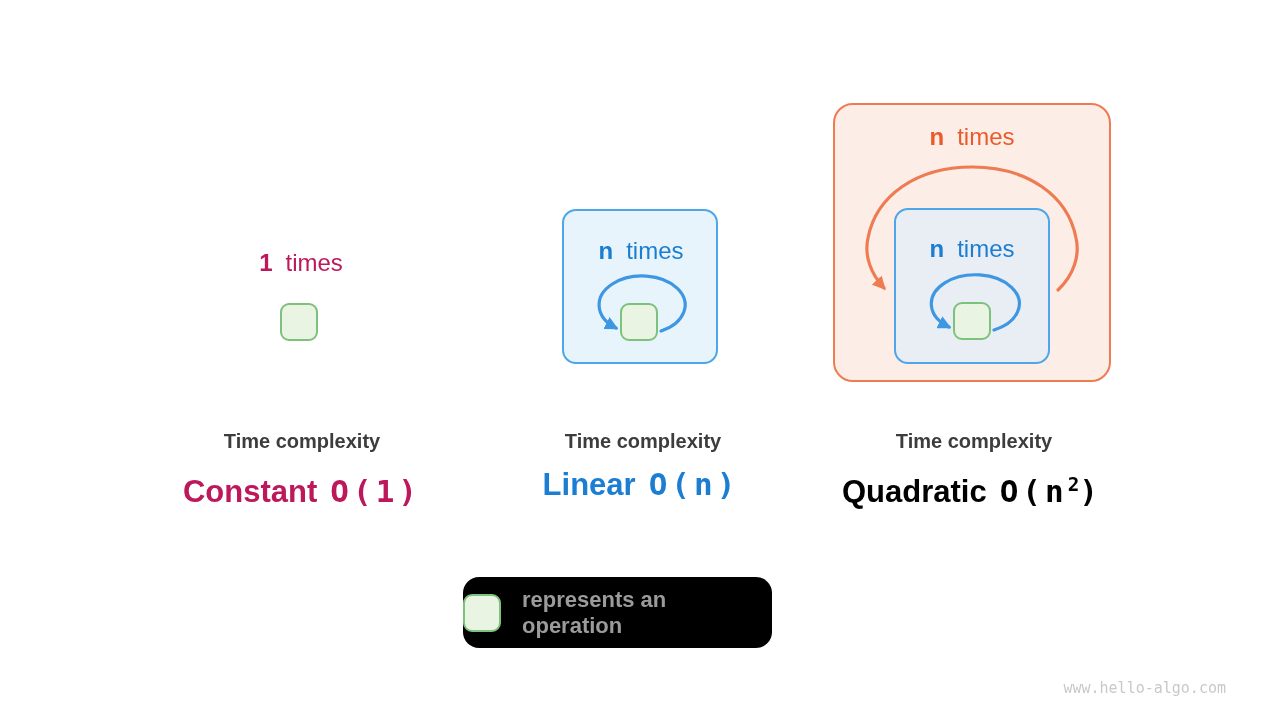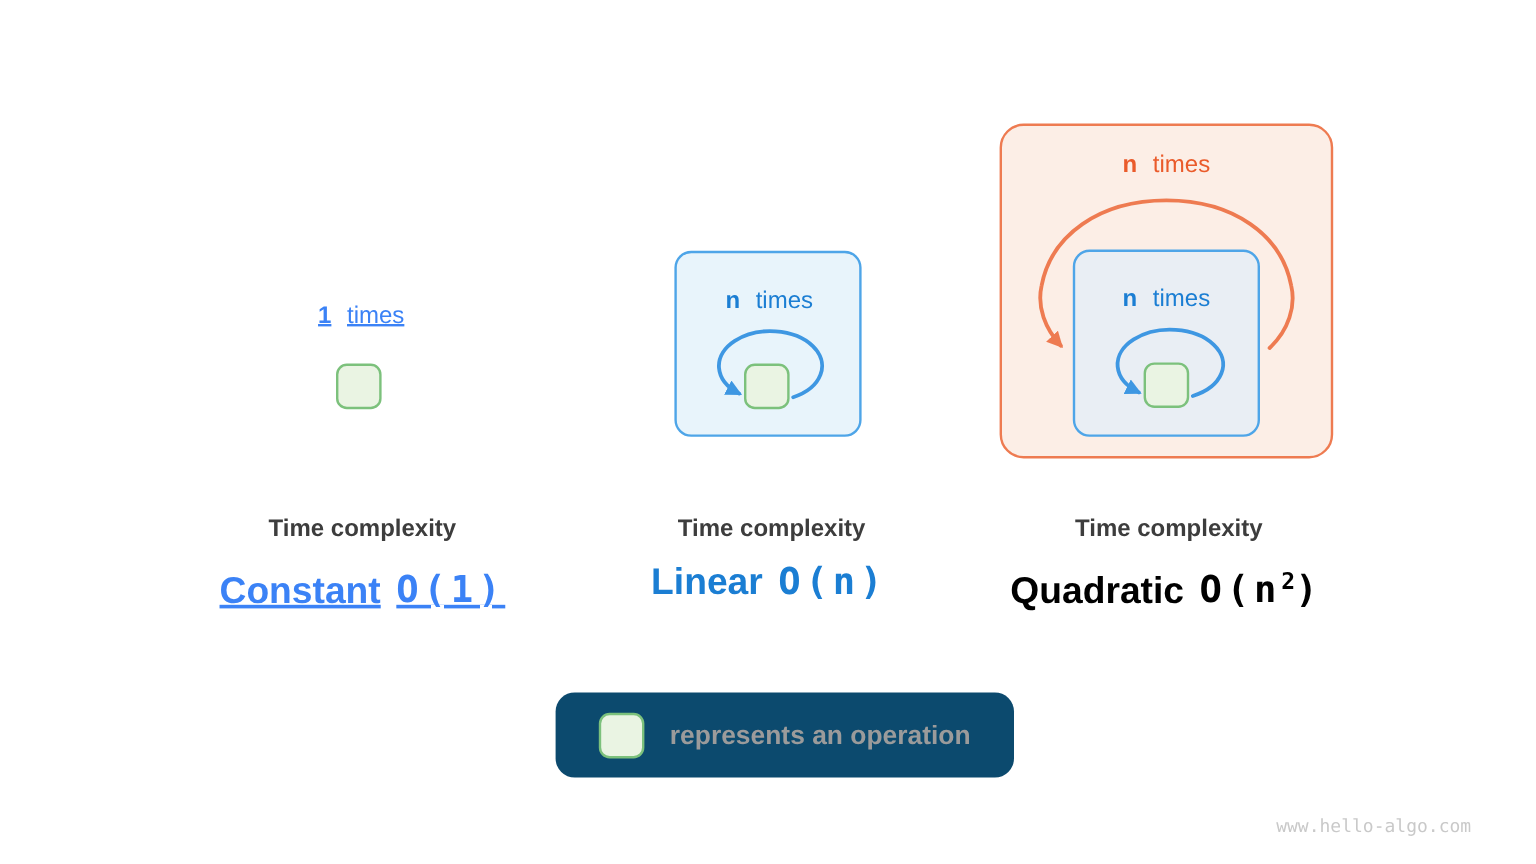--- a/index.html
+++ b/index.html
@@ -10,42 +10,42 @@
   .loop-box{position:absolute;box-sizing:border-box;}
   .blue-box{border:2px solid #4ea5e8;background:#e8f4fb;border-radius:14px;}
   .blue-box.nested{background:#e9eef4;}
   .orange-box{border:2.5px solid #ee7b51;background:#fceee6;border-radius:20px;}
   .op-box{
     position:absolute;width:38px;height:38px;box-sizing:border-box;
     border:2px solid #7cc17c;background:#eaf4e3;border-radius:9px;
   }
   .count-label{
     position:absolute;transform:translateX(-50%);white-space:nowrap;
-    font-size:20px;line-height:28px;
+    font-size:24px;line-height:28px;
   }
   .count-label .count{font-weight:700;margin-right:13px;}
-  .green-label{color:#3b82f6;text-decoration:underline;}
+  .green-label{color:#be185d;}
   .blue-label{color:#1b7ed3;}
   .orange-label{color:#ea5b2b;}
   .panel-title{
     position:absolute;transform:translateX(-50%);white-space:nowrap;
     font-size:20px;font-weight:700;color:#3d3d3d;line-height:26px;
   }
   .complexity{
     position:absolute;transform:translateX(-50%);white-space:nowrap;
     font-size:31px;font-weight:700;line-height:28px;
   }
   .complexity .o-notation{
     font-family:"DejaVu Sans Mono",monospace;letter-spacing:0.13em;margin-left:13px;
   }
   .complexity sup{font-size:0.62em;letter-spacing:0;}
   .overlay{position:absolute;left:0;top:0;pointer-events:none;}
   .legend{
-    position:absolute;left:463px;top:577px;width:382px;height:71px;
-    background:#0c4a6e;border-radius:16px;
+    position:absolute;left:463px;top:577px;width:309px;height:71px;
+    background:#000000;border-radius:16px;
     display:flex;align-items:center;justify-content:center;gap:21px;
   }
   .legend .op-box{position:static;flex:0 0 auto;}
   .legend-text{font-size:22px;font-weight:700;color:#9b9b9b;}
   .watermark{
     position:absolute;right:54px;top:679px;
     font-family:"DejaVu Sans Mono",monospace;font-size:15px;color:#c9c9c9;
   }
 </style>
 </head>

